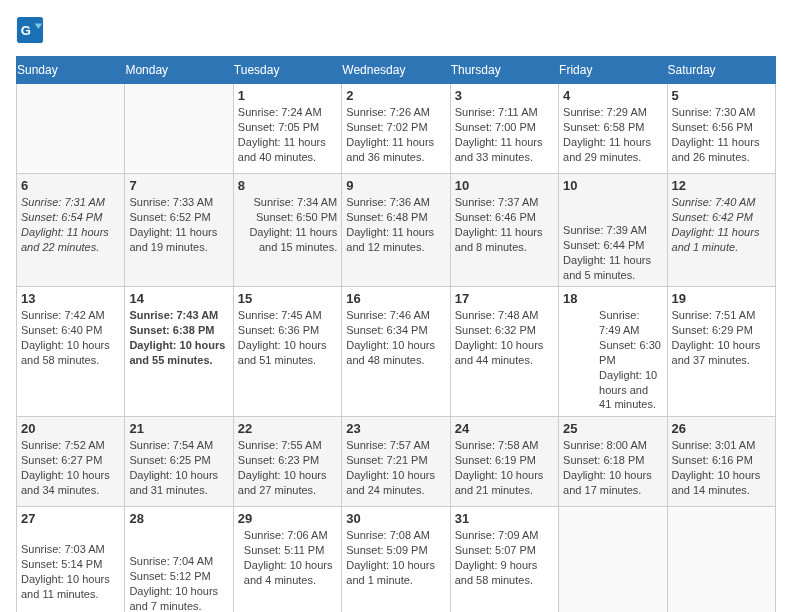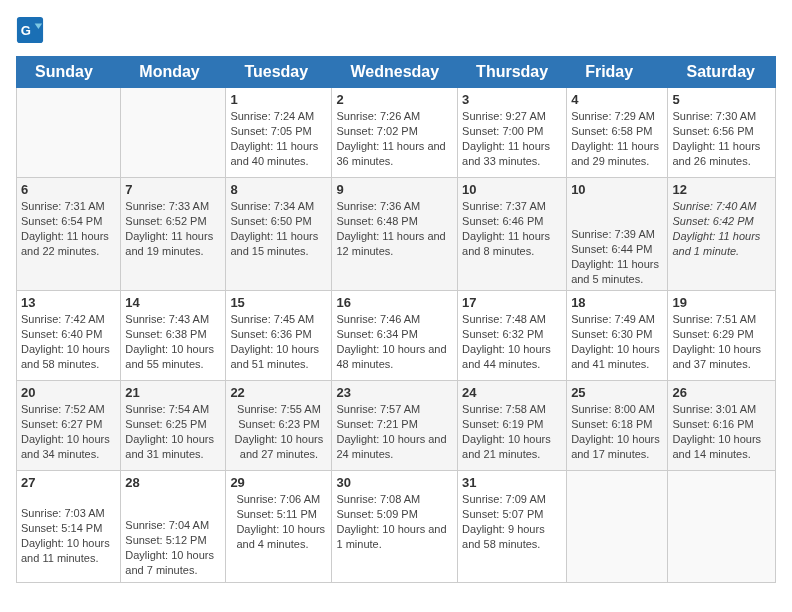--- a/index.html
+++ b/index.html
@@ -47,24 +47,24 @@
       color: #555;
     }
     table {
       width: 100%;
       border-collapse: collapse;
       font-size: 11px;
     }
     thead th {
       background-color: #2e75b6;
       color: #fff;
-      padding: 6px 18px;
+      padding: 6px 0;
       text-align: left;
-      font-size: 16px;
-      font-weight: bold;
+      font-size: 12px;
+      font-weight: normal;
       border: 1px solid #2e75b6;
     }
     tbody td {
       border: 1px solid #ccc;
       vertical-align: top;
       padding: 4px;
       height: 90px;
       width: calc(100% / 7);
       background: #fff;
     }
@@ -130,53 +130,53 @@
 Daylight: 11 hours and 40 minutes.</div>
         </td>
         <td>
           <span class="day-num">2</span>
           <div class="day-info" style="white-space: pre-line;">Sunrise: 7:26 AM
 Sunset: 7:02 PM
 Daylight: 11 hours and 36 minutes.</div>
         </td>
         <td>
           <span class="day-num">3</span>
-          <div class="day-info" style="white-space: pre-line;">Sunrise: 9:27 AM
+          <div class="day-info" style="white-space: pre-line;">Sunrise: 7:11 AM
 Sunset: 7:00 PM
 Daylight: 11 hours and 33 minutes.</div>
         </td>
         <td>
           <span class="day-num">4</span>
           <div class="day-info" style="white-space: pre-line;">Sunrise: 7:29 AM
 Sunset: 6:58 PM
 Daylight: 11 hours and 29 minutes.</div>
         </td>
         <td>
           <span class="day-num">5</span>
           <div class="day-info" style="white-space: pre-line;">Sunrise: 7:30 AM
 Sunset: 6:56 PM
 Daylight: 11 hours and 26 minutes.</div>
         </td>
       </tr>
       <tr>
         <td>
           <span class="day-num">6</span>
-          <div class="day-info" style="white-space: pre-line;">Sunrise: 7:31 AM
+          <div class="day-info" style="white-space: pre-line; font-style: italic;">Sunrise: 7:31 AM
 Sunset: 6:54 PM
 Daylight: 11 hours and 22 minutes.</div>
         </td>
         <td>
           <span class="day-num">7</span>
           <div class="day-info" style="white-space: pre-line;">Sunrise: 7:33 AM
 Sunset: 6:52 PM
 Daylight: 11 hours and 19 minutes.</div>
         </td>
         <td>
           <span class="day-num">8</span>
-          <div class="day-info" style="white-space: pre-line;">Sunrise: 7:34 AM
+          <div class="day-info" style="white-space: pre-line; text-align: right;">Sunrise: 7:34 AM
 Sunset: 6:50 PM
 Daylight: 11 hours and 15 minutes.</div>
         </td>
         <td>
           <span class="day-num">9</span>
           <div class="day-info" style="white-space: pre-line;">Sunrise: 7:36 AM
 Sunset: 6:48 PM
 Daylight: 11 hours and 12 minutes.</div>
         </td>
         <td>
@@ -200,21 +200,21 @@
       </tr>
       <tr>
         <td>
           <span class="day-num">13</span>
           <div class="day-info" style="white-space: pre-line;">Sunrise: 7:42 AM
 Sunset: 6:40 PM
 Daylight: 10 hours and 58 minutes.</div>
         </td>
         <td>
           <span class="day-num">14</span>
-          <div class="day-info" style="white-space: pre-line;">Sunrise: 7:43 AM
+          <div class="day-info" style="white-space: pre-line; font-weight: bold;">Sunrise: 7:43 AM
 Sunset: 6:38 PM
 Daylight: 10 hours and 55 minutes.</div>
         </td>
         <td>
           <span class="day-num">15</span>
           <div class="day-info" style="white-space: pre-line;">Sunrise: 7:45 AM
 Sunset: 6:36 PM
 Daylight: 10 hours and 51 minutes.</div>
         </td>
         <td>
@@ -224,21 +224,21 @@
 Daylight: 10 hours and 48 minutes.</div>
         </td>
         <td>
           <span class="day-num">17</span>
           <div class="day-info" style="white-space: pre-line;">Sunrise: 7:48 AM
 Sunset: 6:32 PM
 Daylight: 10 hours and 44 minutes.</div>
         </td>
         <td>
           <span class="day-num">18</span>
-          <div class="day-info" style="white-space: pre-line;">Sunrise: 7:49 AM
+          <div class="day-info" style="white-space: pre-line; margin-left: 36px;">Sunrise: 7:49 AM
 Sunset: 6:30 PM
 Daylight: 10 hours and 41 minutes.</div>
         </td>
         <td>
           <span class="day-num">19</span>
           <div class="day-info" style="white-space: pre-line;">Sunrise: 7:51 AM
 Sunset: 6:29 PM
 Daylight: 10 hours and 37 minutes.</div>
         </td>
       </tr>
@@ -250,21 +250,21 @@
 Daylight: 10 hours and 34 minutes.</div>
         </td>
         <td>
           <span class="day-num">21</span>
           <div class="day-info" style="white-space: pre-line;">Sunrise: 7:54 AM
 Sunset: 6:25 PM
 Daylight: 10 hours and 31 minutes.</div>
         </td>
         <td>
           <span class="day-num">22</span>
-          <div class="day-info" style="white-space: pre-line; text-align: center;">Sunrise: 7:55 AM
+          <div class="day-info" style="white-space: pre-line;">Sunrise: 7:55 AM
 Sunset: 6:23 PM
 Daylight: 10 hours and 27 minutes.</div>
         </td>
         <td>
           <span class="day-num">23</span>
           <div class="day-info" style="white-space: pre-line;">Sunrise: 7:57 AM
 Sunset: 7:21 PM
 Daylight: 10 hours and 24 minutes.</div>
         </td>
         <td>

